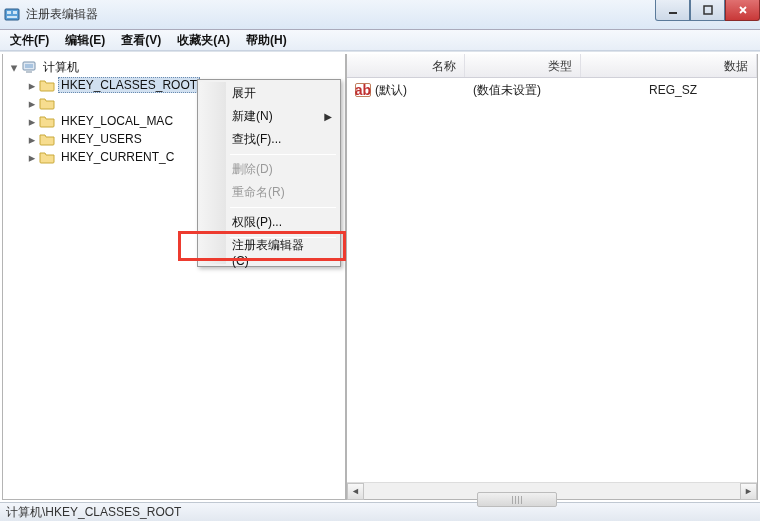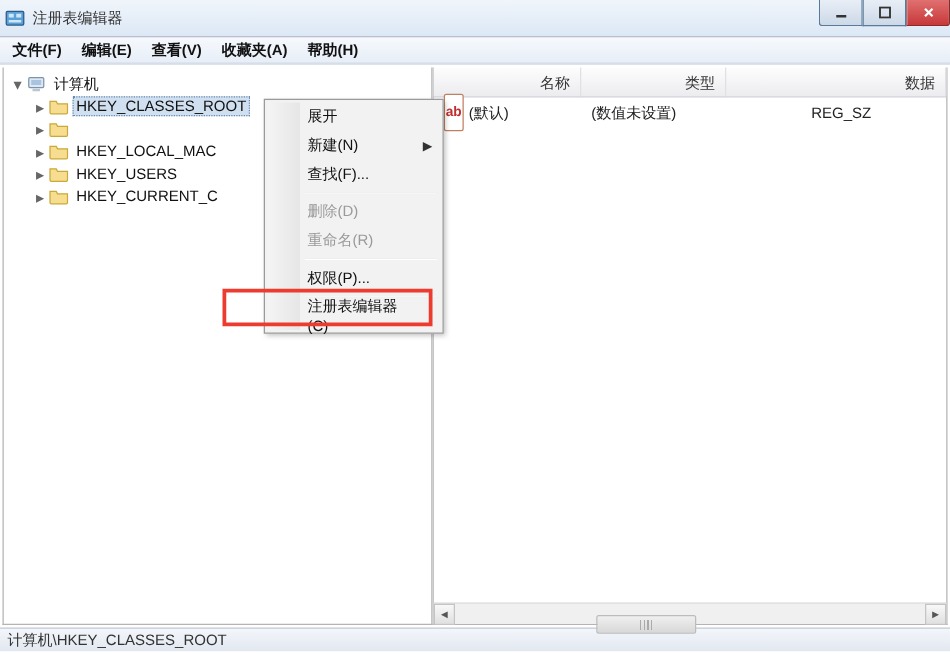--- a/index.html
+++ b/index.html
@@ -35,34 +35,34 @@
 
 
 .folder-icon svg { display: block; }
 
 
 .list-header { display: flex; height: 24px; background: linear-gradient(#fdfdfd,#ececf0); border-bottom: 1px solid #d0d0d8; }
 .list-header .col { padding: 4px 8px; border-right: 1px solid #e0e0e6; color: #333; text-align: right; }
 .list-body { padding: 3px 0; }
 .list-row { display: flex; height: 18px; align-items: center; }
 .list-row .cell { padding: 0 8px; color: #222; display: flex; align-items: center; }
-.ab-icon { width: 16px; height: 30px; border: 1px solid #c08060; border-radius: 2px; margin-right: 4px; display: inline-flex; align-items: center; justify-content: center; font-size: 11px; color: #c03030; font-weight: bold; background: #fff; }
+.ab-icon { width: 16px; height: 14px; border: 1px solid #c08060; border-radius: 2px; margin-right: 4px; display: inline-flex; align-items: center; justify-content: center; font-size: 14px; color: #c03030; font-weight: bold; background: #fff; }
 
 
 .h-scroll { position: absolute; bottom: 0; left: 0; right: 0; height: 17px; background: #f0f0f0; border-top: 1px solid #ddd; display: flex; align-items: center; }
 .h-scroll .sb-btn { width: 17px; height: 17px; background: linear-gradient(#f8f8f8,#e0e0e0); border: 1px solid #c4c4c4; display:flex; align-items:center; justify-content:center; font-size:9px; color:#555; }
 .h-scroll .sb-track { flex: 1; position: relative; }
 .h-scroll .sb-thumb { position:absolute; left:30%; width:80px; height:15px; top:1px; background:linear-gradient(#f0f0f0,#d8d8d8); border:1px solid #bcbcbc; border-radius:2px; }
 .h-scroll .sb-grip { position:absolute; left:50%; top:3px; transform:translateX(-50%); width:10px; height:8px; background:repeating-linear-gradient(to right,#aaa 0,#aaa 1px,transparent 1px,transparent 3px); }
 
 
 .statusbar { height: 19px; background: linear-gradient(#f3f6fb,#e2e8f0); border-top: 1px solid #c0c8d2; display: flex; align-items: center; padding: 0 6px; color: #333; }
 
 
-.context-menu { position: absolute; left: 197px; top: 79px; width: 144px; background: #f2f2f2; border: 1px solid #9a9a9a; box-shadow: 2px 2px 4px rgba(0,0,0,.25); padding: 2px; margin-left: 14px; }
+.context-menu { position: absolute; left: 197px; top: 79px; width: 144px; background: #f2f2f2; border: 1px solid #9a9a9a; box-shadow: 2px 2px 4px rgba(0,0,0,.25); padding: 2px; }
 .context-menu .gutter { position:absolute; left:2px; top:2px; bottom:2px; width:26px; background:linear-gradient(to right,#f4f4f4,#e6e6e6); }
 .cm-item { position:relative; height: 23px; display: flex; align-items: center; padding-left: 32px; padding-right: 18px; color: #111; cursor: default; }
 .cm-item.disabled { color: #9a9a9a; }
 .cm-item .arrow { position:absolute; right:6px; font-size:10px; color:#333; }
 .cm-sep { height: 1px; margin: 3px 2px 3px 30px; background: #d0d0d0; border-bottom:1px solid #fff; }
 
 
 .highlight-box { position: absolute; left: 178px; top: 231px; width: 168px; height: 30px; border: 3px solid #ed3b2f; pointer-events: none; }
 
 

